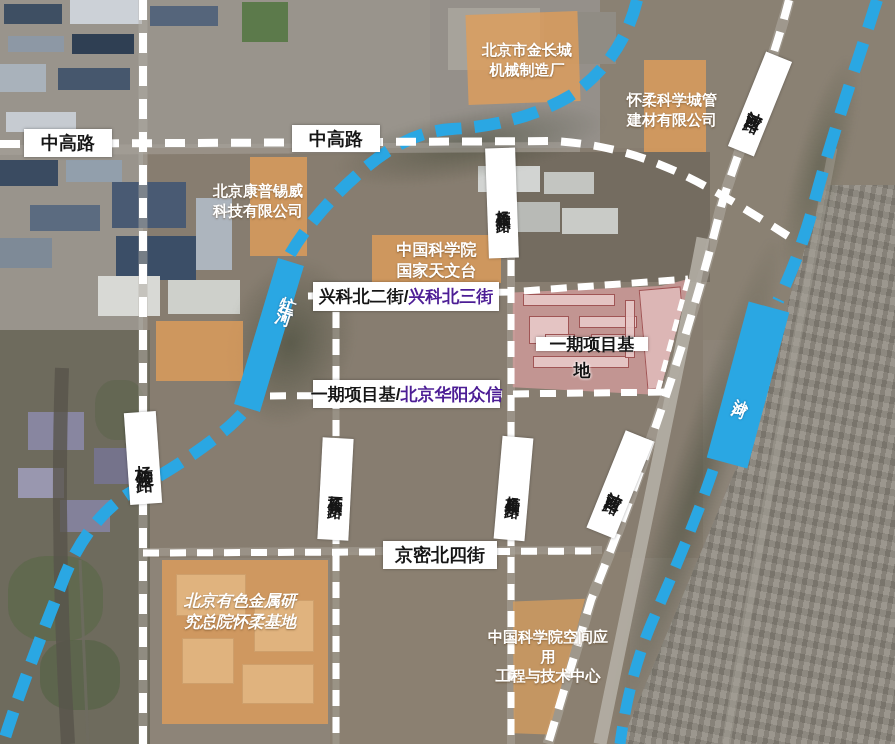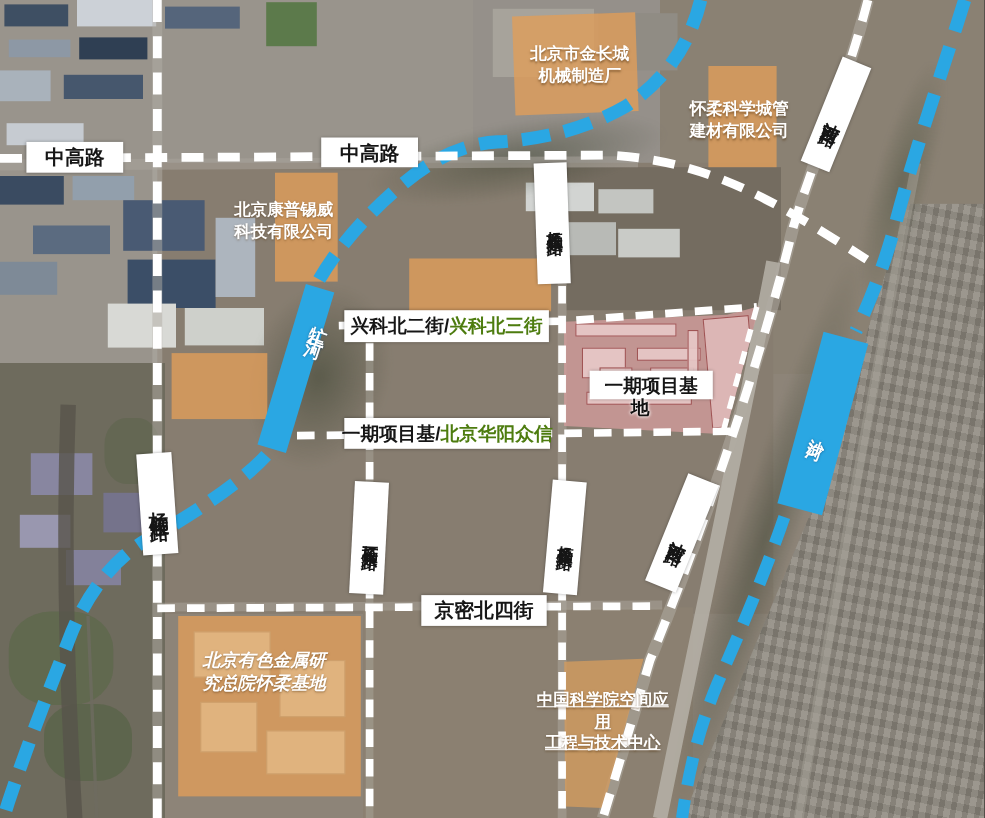--- a/index.html
+++ b/index.html
@@ -12,21 +12,21 @@
   .roadlabel{position:absolute;background:#fff;color:#161616;font-weight:700;
              display:flex;align-items:center;justify-content:center;white-space:nowrap;
              box-shadow:0 0 3px rgba(0,0,0,.35);z-index:30;}
   .vert{writing-mode:vertical-lr;text-orientation:upright;}
   .sitelabel{position:absolute;color:#fff;font-weight:700;text-align:center;
              white-space:pre-line;line-height:1.3;z-index:28;
              text-shadow:0 1px 2px rgba(80,50,15,.55);}
   .riverlabel{position:absolute;color:#fff;font-weight:700;z-index:28;
               writing-mode:vertical-lr;text-orientation:upright;
               text-shadow:0 0 2px rgba(0,60,110,.65);}
-  .red{color:#4d7c0f;}
+  .red{color:#4c1d95;}
   .pinkarea{position:absolute;left:505px;top:272px;width:195px;height:128px;z-index:12;
             background:rgba(213,158,158,.75);
             clip-path:polygon(4% 16%,80% 11%,95% 5%,79% 96%,4% 90%);}
   .pbld{position:absolute;background:rgba(231,200,200,.92);border:1px solid #a05555;}
   .obld{position:absolute;background:rgba(243,212,163,.45);border:1px solid rgba(150,100,50,.25);}
   .village{position:absolute;}
 </style>
 </head>
 <body>
 
@@ -171,34 +171,36 @@
   <div class="roadlabel vert" style="left:498px;top:437px;width:31px;height:103px;font-size:15px;letter-spacing:2px;transform:rotate(5deg);">
       <span>杨雁东二路</span>
     </div>
   <div class="roadlabel vert" style="left:605px;top:432px;width:30px;height:105px;font-size:16px;letter-spacing:2px;transform:rotate(22deg);">
       <span>沙河西路</span>
     </div>
   <div class="roadlabel" style="left:383px;top:541px;width:114px;height:28px;font-size:18px;">
       <span>京密北四街</span>
     </div>
 
-  <div class="roadlabel" style="left:536px;top:337px;width:112px;height:26px;font-size:17px;">
+  <div class="roadlabel" style="left:536px;top:337px;width:112px;height:14px;font-size:17px;">
       <span>一期项目基</span>
     </div>
   <div style="position:absolute;left:570px;top:359px;width:24px;height:20px;z-index:30;color:#111;
               font-weight:700;font-size:17px;text-align:center;text-shadow:0 0 3px #fff,0 0 3px #fff;"><span>地</span></div>
 
   <div class="riverlabel" style="left:268px;top:283px;width:26px;height:100px;font-size:16px;letter-spacing:7px;transform:rotate(18deg);"><span>牤牛河</span></div>
   <div class="riverlabel" style="left:729px;top:388px;width:24px;height:48px;font-size:15px;letter-spacing:4px;transform:rotate(20deg);"><span>沙河</span></div>
 
   <div class="sitelabel" style="left:468px;top:40px;width:118px;font-size:15px;">北京市金长城
 机械制造厂</div>
   <div class="sitelabel" style="left:618px;top:90px;width:108px;font-size:15px;">怀柔科学城管
 建材有限公司</div>
   <div class="sitelabel" style="left:208px;top:181px;width:100px;font-size:15px;">北京康普锡威
 科技有限公司</div>
+  <div class="sitelabel" style="left:372px;top:240px;width:129px;font-size:16px;">中国科学院
+国家天文台</div>
   <div class="sitelabel" style="left:176px;top:591px;width:128px;font-size:16px;font-style:italic;">北京有色金属研
 究总院怀柔基地</div>
-  <div class="sitelabel" style="left:478px;top:627px;width:140px;font-size:15px;text-decoration:underline;">中国科学院空间应
+  <div class="sitelabel" style="left:478px;top:627px;width:140px;font-size:15px;">中国科学院空间应
 用
 工程与技术中心</div>
 
 </div>
 
 </body></html>

